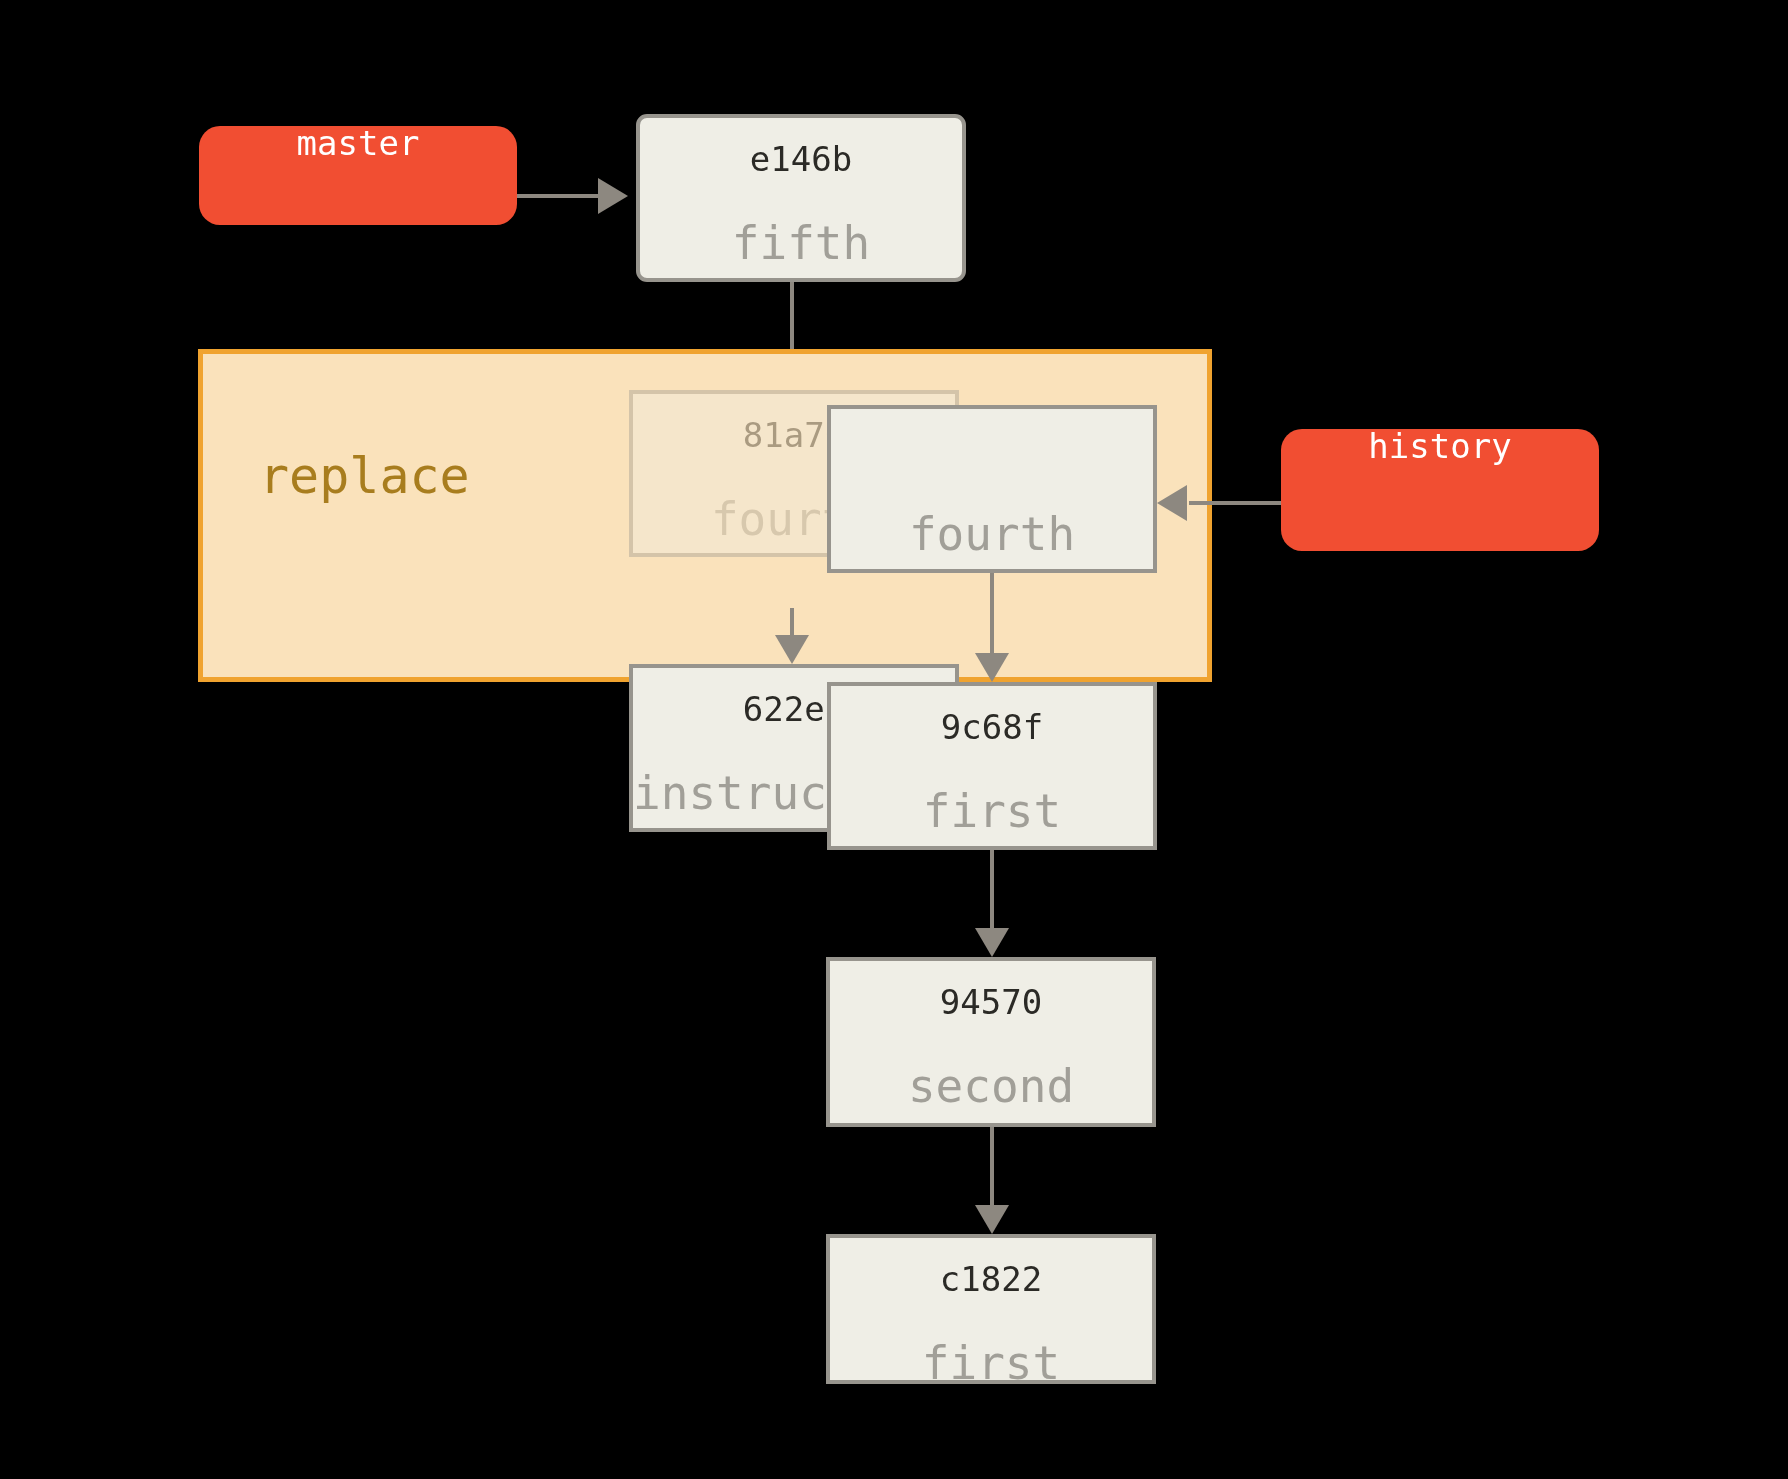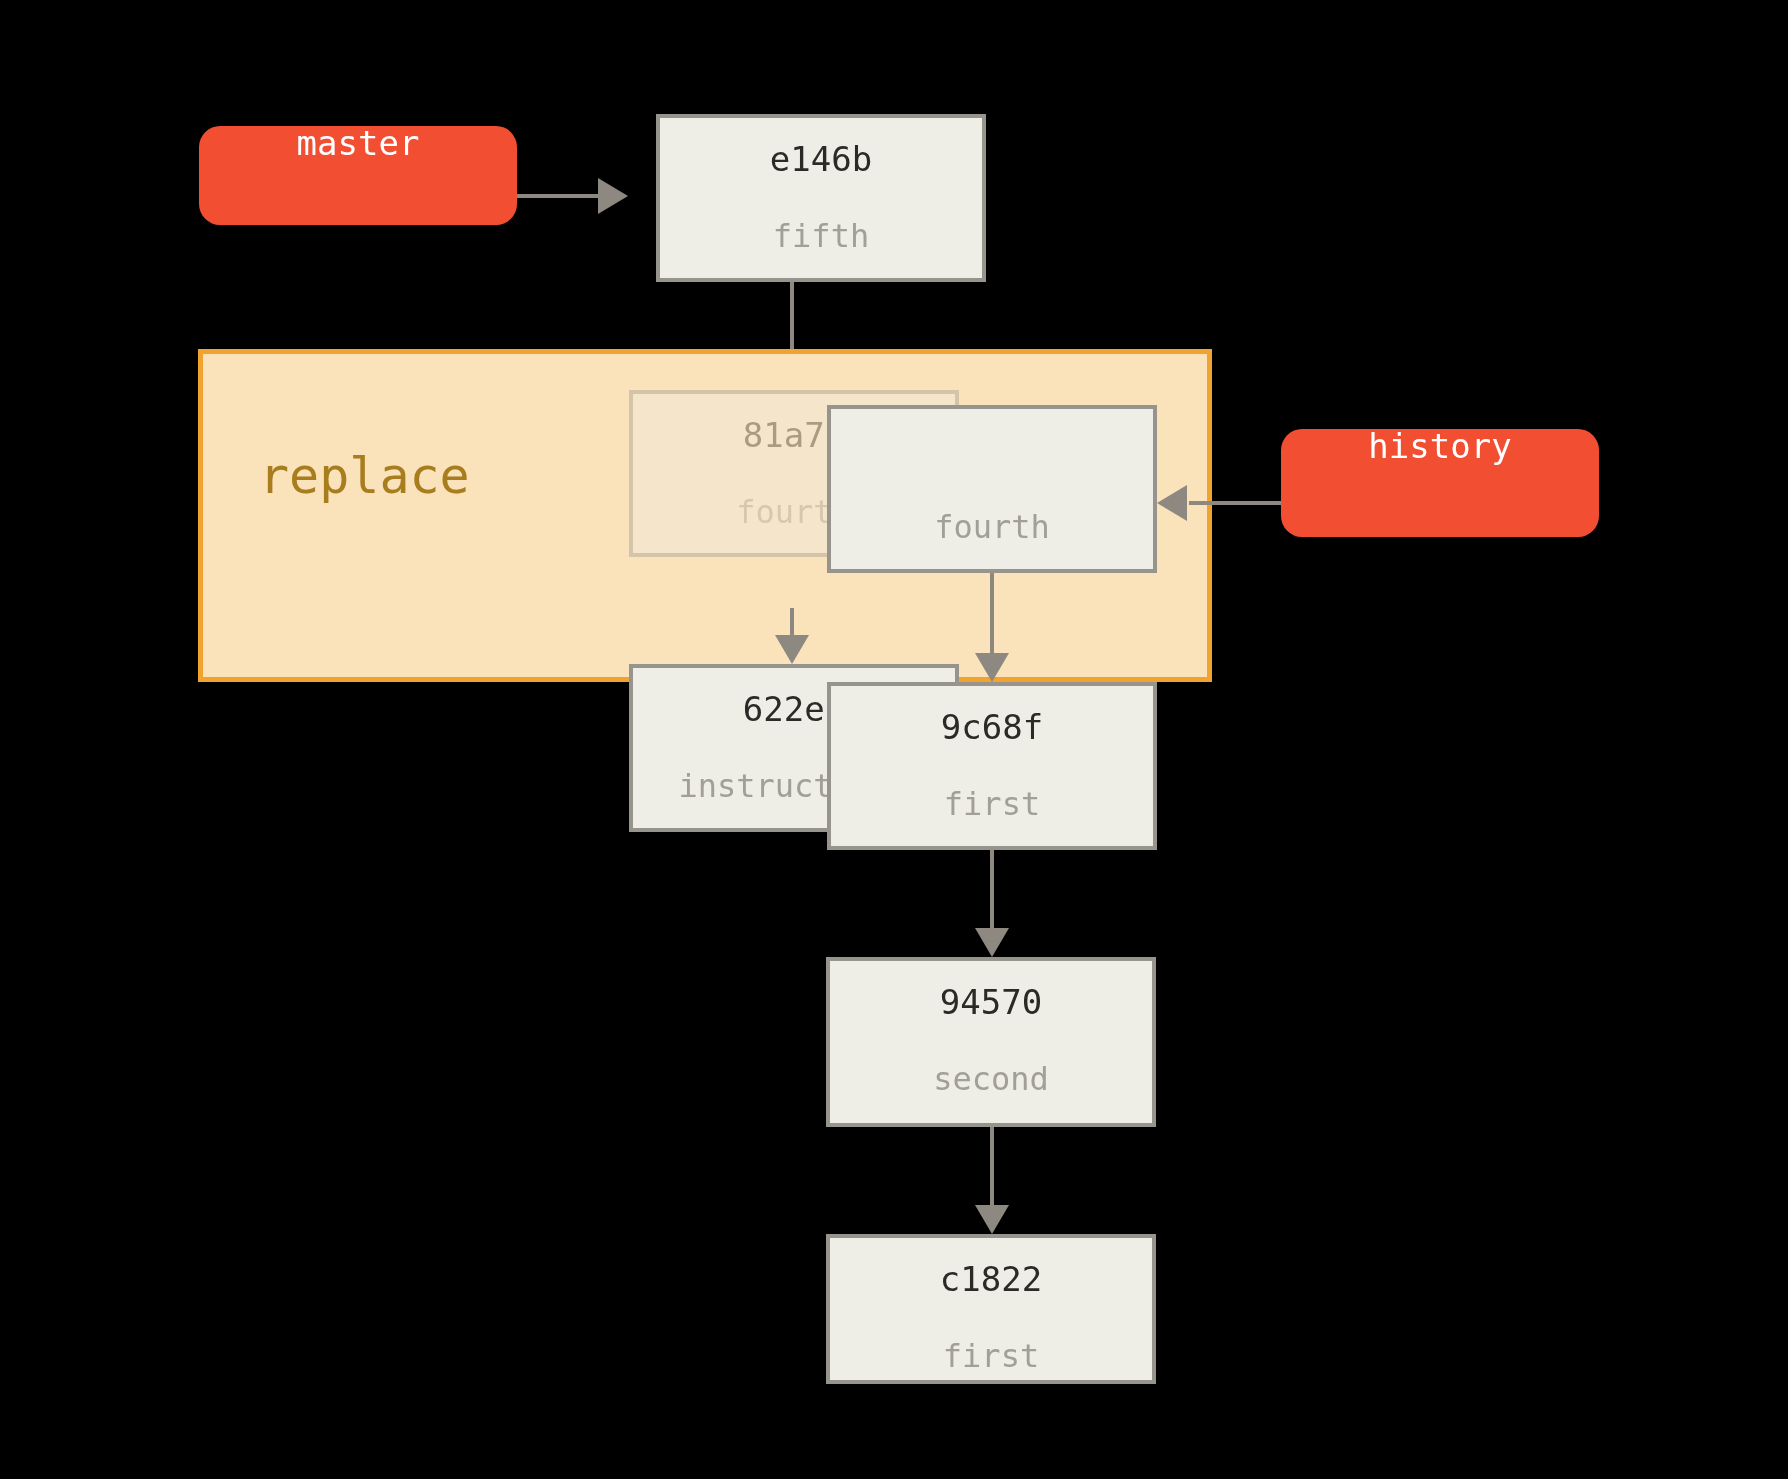--- a/index.html
+++ b/index.html
@@ -9,30 +9,30 @@
     --arrow:#8d8880;
   }
   html,body{margin:0;padding:0;background:var(--bg);}
   .stage{position:relative;width:1788px;height:1479px;background:var(--bg);overflow:hidden;
          font-family:"DejaVu Sans Mono","Liberation Mono",monospace;}
 
   
   .label{position:absolute;background:var(--red);display:flex;align-items:flex-start;justify-content:center;border-radius:21px;}
   .label span{color:var(--label-text);font-size:34px;line-height:1;}
   #label-master{left:199px;top:126px;width:318px;height:99px;}
-  #label-history{left:1281px;top:429px;width:318px;height:108px;}
+  #label-history{left:1281px;top:429px;width:318px;height:122px;}
 
   
   .commit{position:absolute;width:330px;height:168px;background:var(--box-fill);
           border:4px solid var(--box-border);box-sizing:border-box;z-index:3;}
   .commit .hash{position:absolute;left:0;right:0;top:24px;text-align:center;
                 font-size:34px;line-height:1;color:var(--hash-text);}
   .commit .msg{position:absolute;left:0;right:0;top:102px;text-align:center;
-               font-size:32px;line-height:1;color:var(--msg-text);}
-  #commit-e146b{left:656px;top:114px;}
+               font-size:46px;line-height:1;color:var(--msg-text);}
+  #commit-e146b{left:636px;top:114px;border-radius:11px;}
   #commit-81a70{left:629px;top:390px;height:167px;opacity:0.38;z-index:2;}
   #commit-c6e1e{left:827px;top:405px;z-index:3;}
   #commit-622e8{left:629px;top:664px;z-index:2;}
   #commit-9c68f{left:827px;top:682px;z-index:3;}
   #commit-94570{left:826px;top:957px;height:170px;}
   #commit-c1822{left:826px;top:1234px;height:150px;}
 
   
   #replace-region{position:absolute;left:198px;top:349px;width:1014px;height:333px;
                   background:var(--region-fill);border:5px solid var(--region-border);

